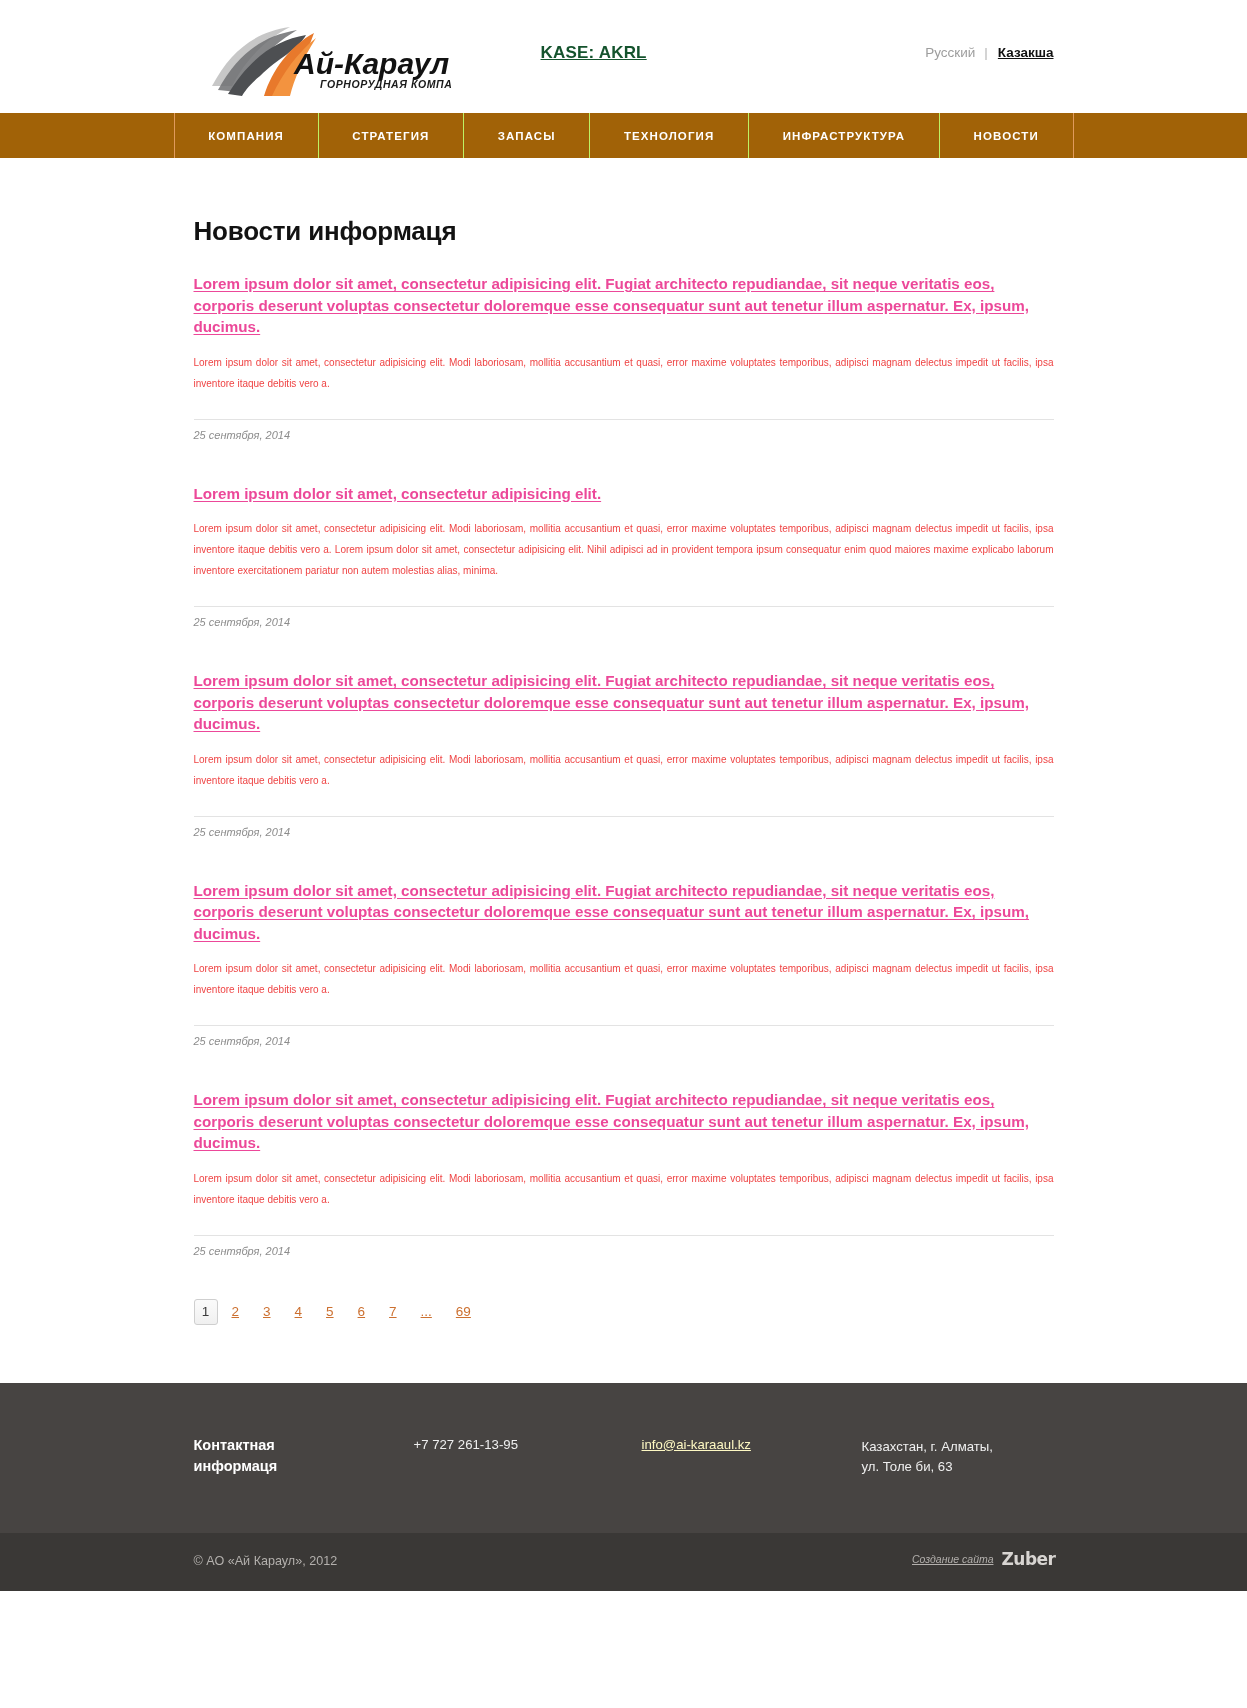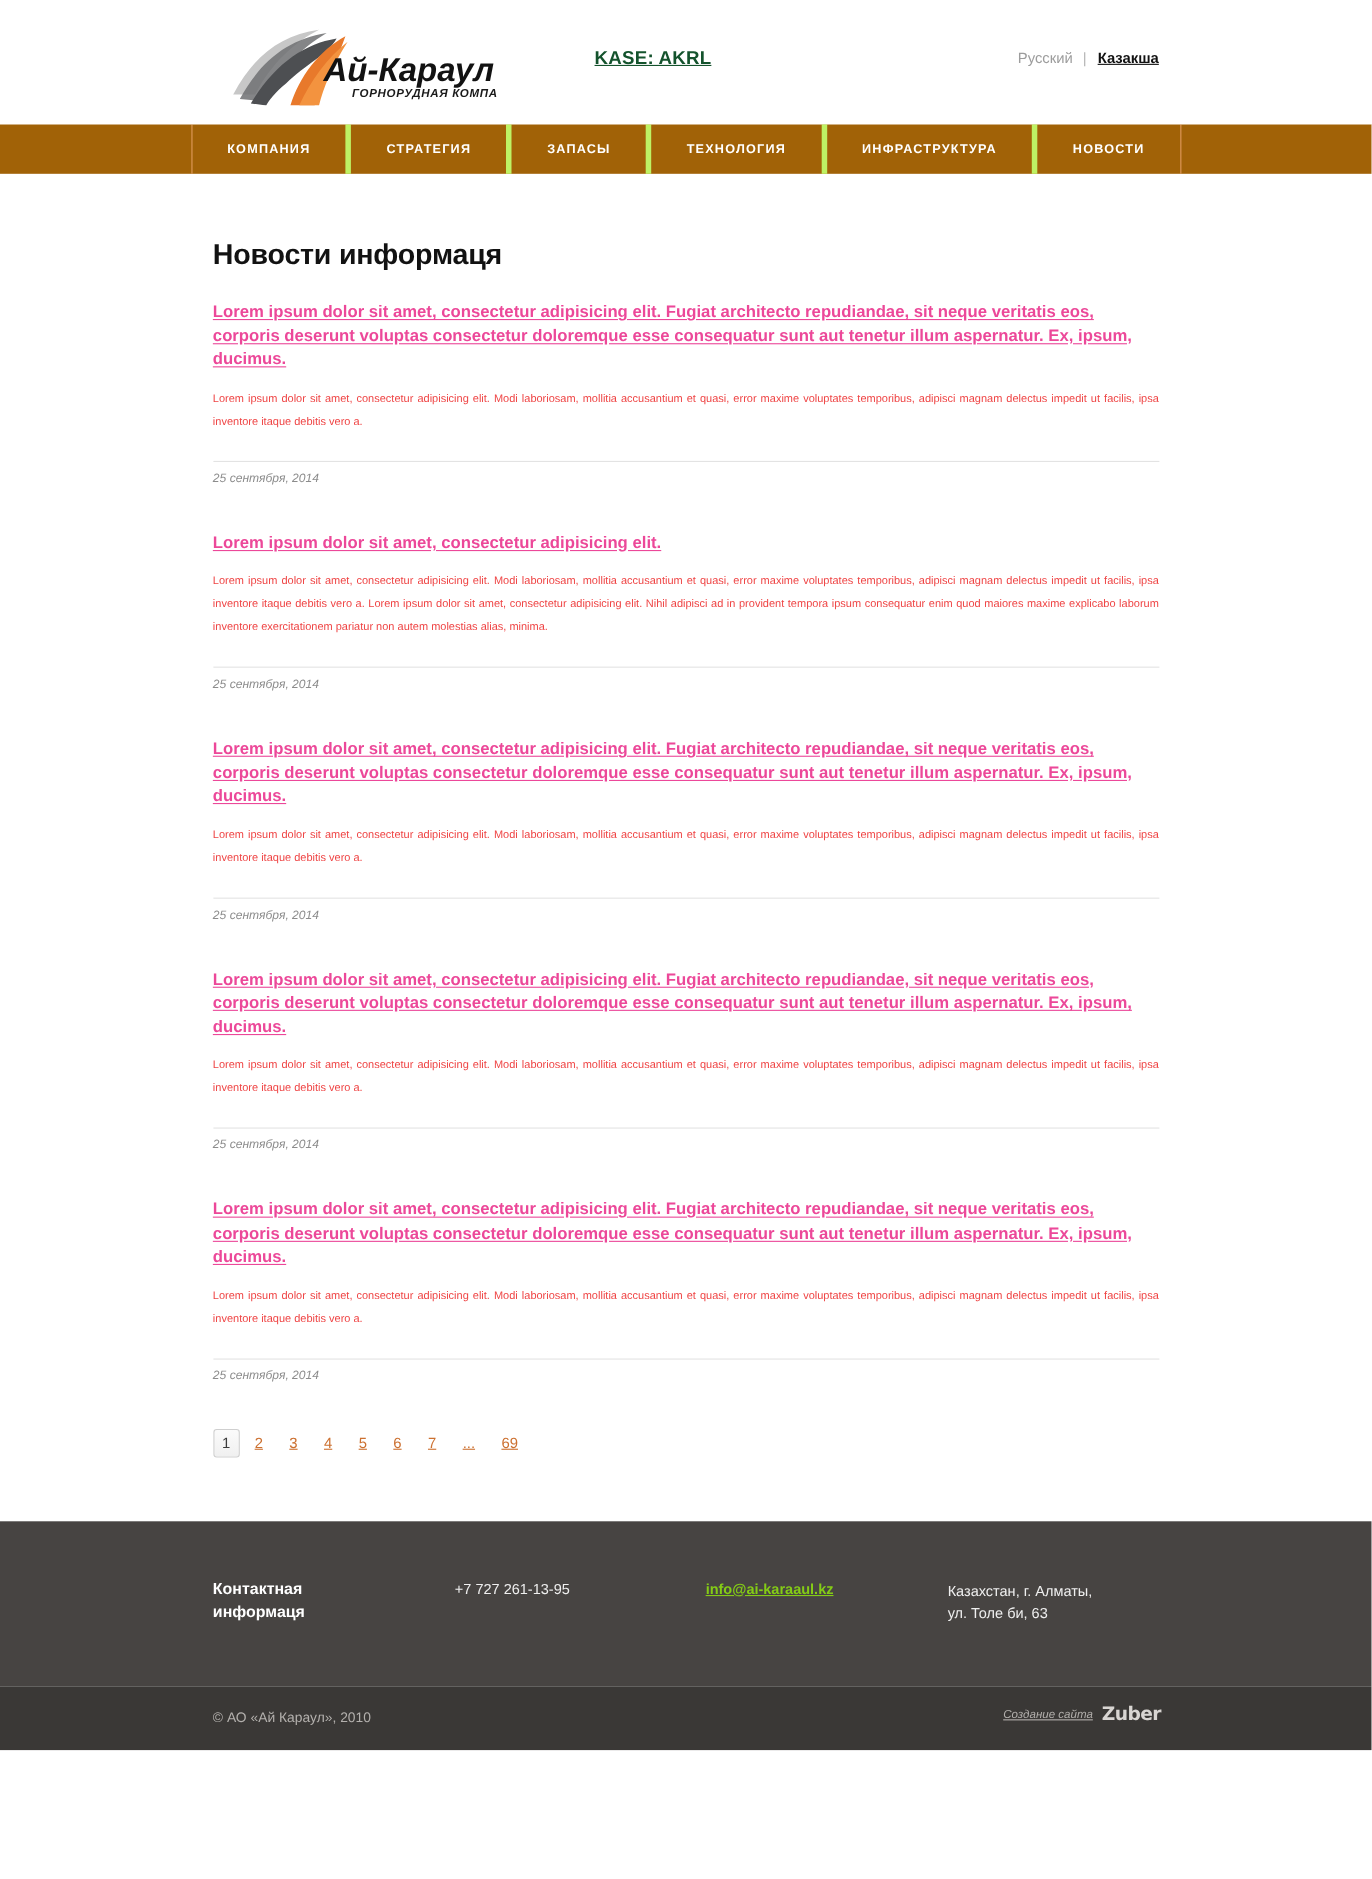--- a/index.html
+++ b/index.html
@@ -92,21 +92,21 @@
   .nav-item {
     flex: 1 1 auto;
     display: flex;
     align-items: center;
     justify-content: center;
     color: #ffffff;
     font-size: 11.5px;
     font-weight: bold;
     letter-spacing: 1.1px;
     text-transform: uppercase;
-    border-left: 5px solid #bef264;
+    border-left: 1px solid #bef264;
     cursor: pointer;
     user-select: none;
     white-space: nowrap;
     padding: 0 6px;
   }
   .nav-item:first-child { border-left: 1px solid #e09a5c; }
   .nav-item:last-child { border-right: 1px solid #e09a5c; }
 
   
   .content {
@@ -210,25 +210,24 @@
     position: absolute;
     left: 240px;
     top: 54px;
     color: #efefef;
     font-size: 13.2px;
   }
   .footer-email {
     position: absolute;
     left: 468px;
     top: 54px;
-    color: #84cc16;
+    color: #fef9c3;
     font-size: 13.2px;
     text-decoration: underline;
     cursor: pointer;
-    font-weight: bold;
   }
   .footer-address {
     position: absolute;
     left: 688px;
     top: 54px;
     color: #efefef;
     font-size: 13.2px;
     line-height: 20px;
     white-space: pre-line;
   }
@@ -376,21 +375,21 @@
 информаця</div>
       <div class="footer-phone">+7 727 261-13-95</div>
       <a class="footer-email">info@ai-karaaul.kz</a>
       <div class="footer-address">Казахстан, г. Алматы,
 ул. Толе би, 63</div>
     </div>
   </div>
 
   <div class="subfooter">
     <div class="subfooter-inner">
-      <div class="copyright">© АО «Ай Караул», 2010</div>
+      <div class="copyright">© АО «Ай Караул», 2012</div>
       <div class="credit">
         <span class="credit-text">Создание сайта</span>
         <span class="credit-logo">Zuber</span>
       </div>
     </div>
   </div>
 
 </div>
 
 </body></html>

